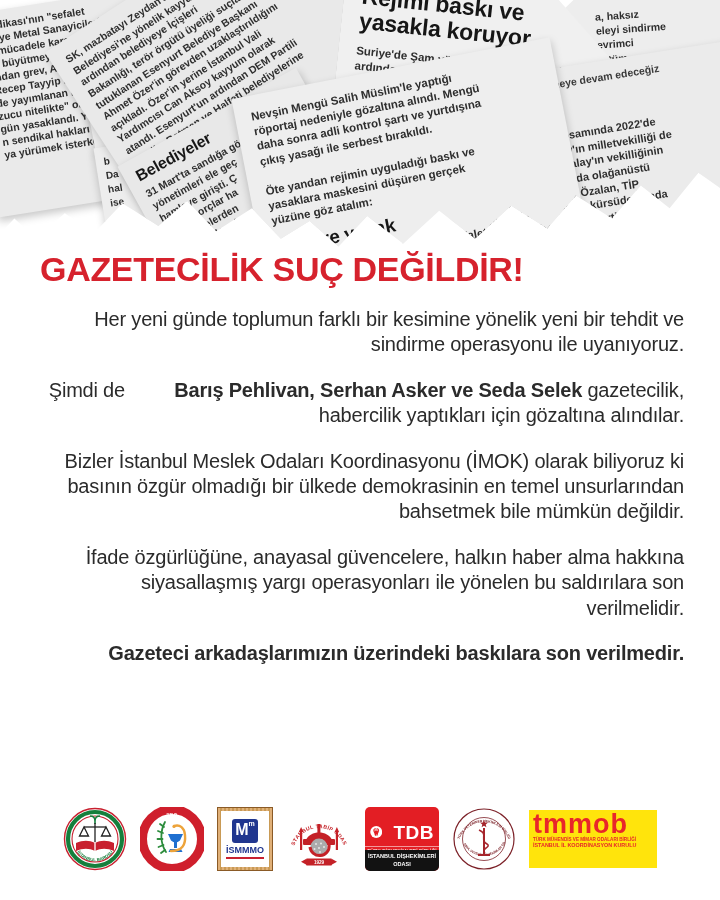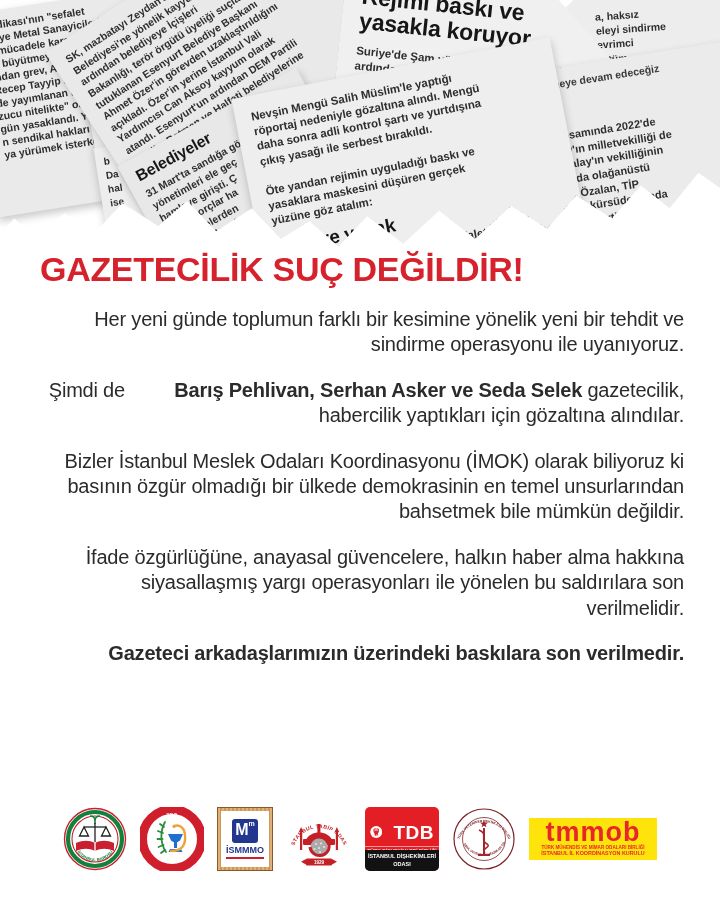--- a/index.html
+++ b/index.html
@@ -82,21 +82,21 @@
   .ismmmo-label{font-size:9px;font-weight:bold;color:#20368f;}
   .ismmmo-rule{width:80%;height:2px;background:#c8202f;}
   .logo-tdb{width:74px;height:64px;background:#e31e24;border-radius:5px;overflow:hidden;
     display:flex;flex-direction:column;}
   .tdb-top{display:flex;align-items:flex-end;gap:11px;padding:5px 5px 2px;margin-top:8px;}
   .tdb-abbr{color:#fff;font-weight:800;font-size:19px;letter-spacing:.5px;}
   .tdb-line1{color:#fff;font-size:5px;text-align:center;padding:1px 2px 2px;
     border-top:1px solid rgba(255,255,255,.55);white-space:nowrap;overflow:hidden;}
   .tdb-black{background:#121212;color:#fff;font-size:5.5px;font-weight:bold;text-align:center;
     padding:2px 0 3px;line-height:1.5;flex:1;}
-  .logo-tmmob{width:120px;background:#ffe40c;padding:2px 4px 4px;text-align:center;}
+  .logo-tmmob{width:120px;background:#ffe40c;padding:2px 4px 20px;text-align:left;}
   .tmmob-abbr{color:#e8262a;font-weight:800;font-size:27px;line-height:.95;letter-spacing:1px;}
   .tmmob-l1{color:#e8262a;font-size:4.6px;font-weight:bold;white-space:nowrap;}
   .tmmob-l2{color:#e8262a;font-size:5.4px;font-weight:800;white-space:nowrap;}
 </style>
 </head>
 <body>
 
 <div class="poster">
 
   <div class="collage">

